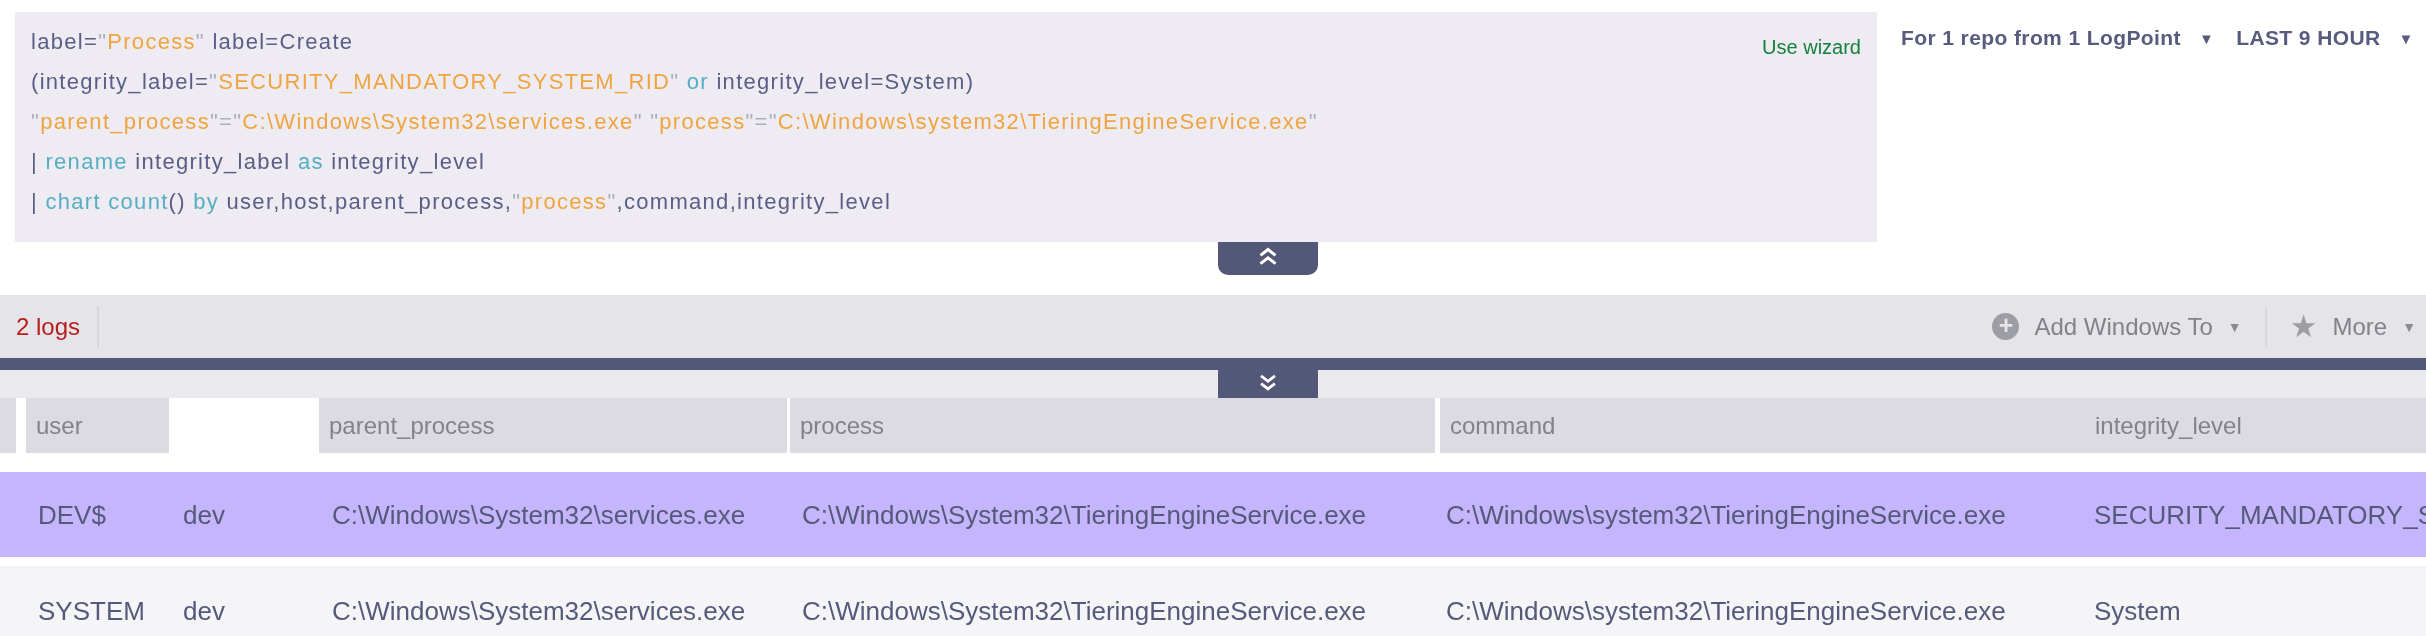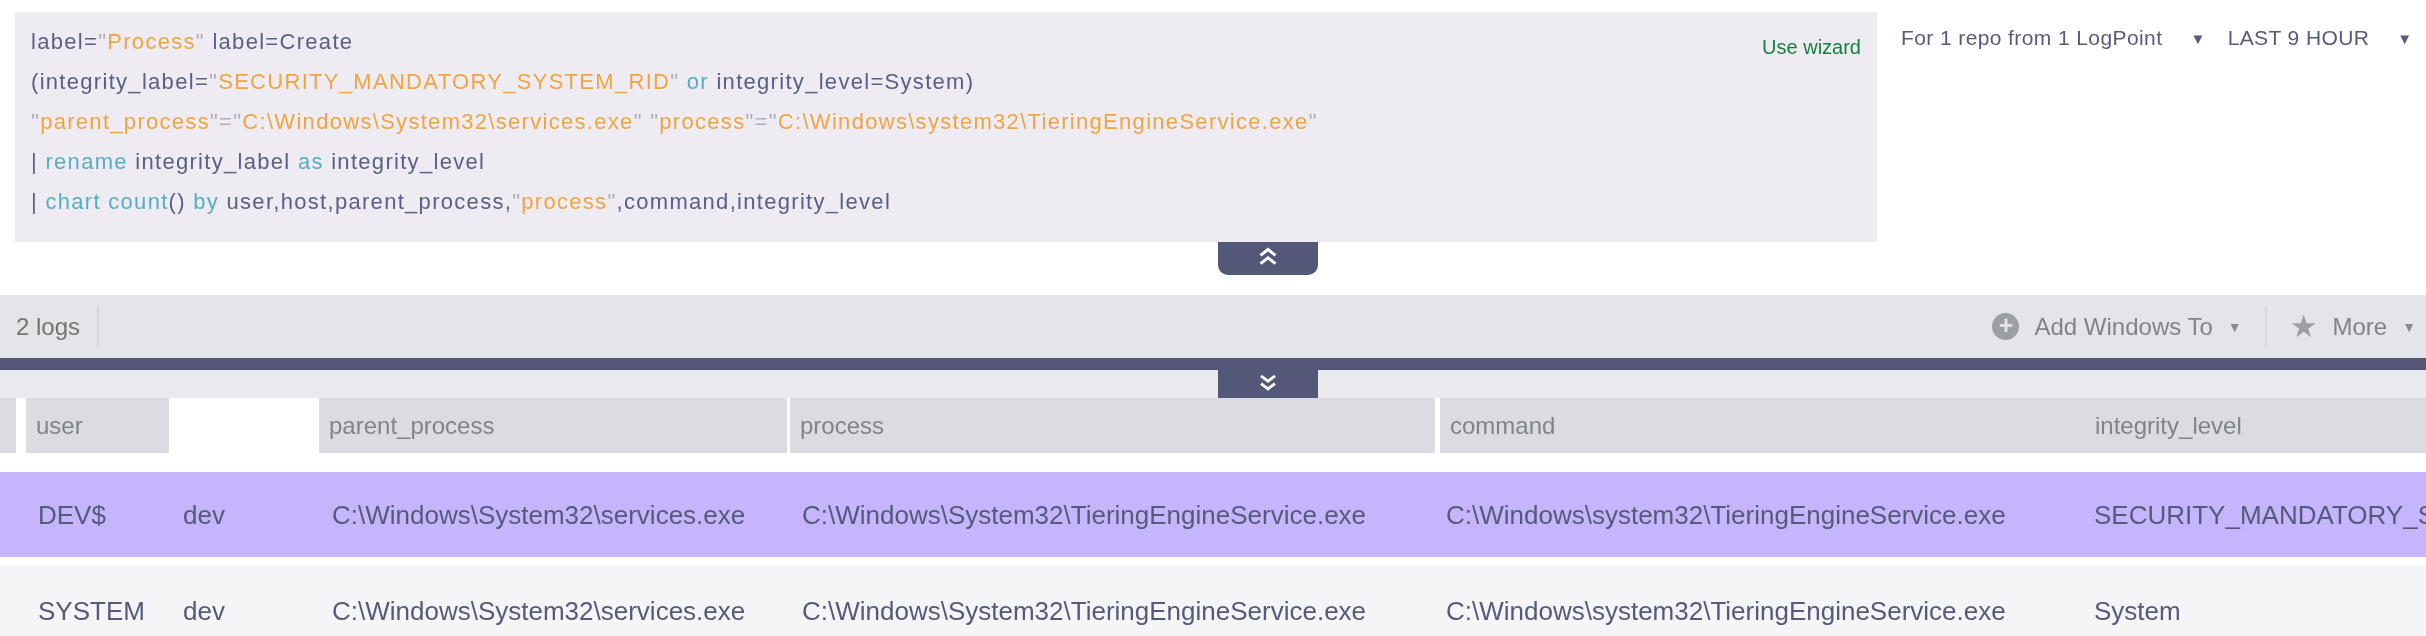--- a/index.html
+++ b/index.html
@@ -16,32 +16,32 @@
   .query-box{position:absolute;left:15px;top:12px;width:1862px;height:230px;background:var(--query_box_bg)}
   .query-code{position:absolute;left:16px;top:10px;font-size:22px;line-height:40px;letter-spacing:1.3px;white-space:pre;color:var(--query_slate)}
   .tok-slate{color:var(--query_slate)}
   .tok-orange{color:var(--accent_orange)}
   .tok-teal{color:var(--keyword_teal)}
   .tok-quote{color:var(--quote_gray)}
   .use-wizard{position:absolute;right:16px;top:24px;font-size:20px;color:#15803d;cursor:pointer;white-space:nowrap}
 
   
   .top-controls{position:absolute;left:1901px;top:20px;height:36px;display:flex;align-items:center;gap:22px;color:var(--control_slate)}
-  .tc-item{display:flex;align-items:center;gap:28px;font-size:21px;font-weight:normal;letter-spacing:.4px;white-space:nowrap;cursor:pointer}
+  .tc-item{display:flex;align-items:center;gap:18px;font-size:21px;font-weight:bold;letter-spacing:.4px;white-space:nowrap;cursor:pointer}
   .tc-caret{font-size:15px;line-height:1}
 
   
   .collapse-btn{position:absolute;left:1218px;top:242px;width:100px;height:33px;background:var(--dark_slate);
     border-radius:0 0 10px 10px;display:flex;align-items:center;justify-content:center;cursor:pointer}
   .expand-btn{position:absolute;left:1218px;top:370px;width:100px;height:28px;background:var(--dark_slate);
     display:flex;align-items:center;justify-content:center;cursor:pointer}
 
   
   .results-toolbar{position:absolute;left:0;top:295px;width:2426px;height:63px;background:var(--toolbar_bg)}
-  .log-count{position:absolute;left:16px;top:0;height:63px;display:flex;align-items:center;font-size:24px;color:#737373}
+  .log-count{position:absolute;left:16px;top:0;height:63px;display:flex;align-items:center;font-size:24px;color:#b91c1c}
   .tb-divider-left{position:absolute;left:97px;top:11px;width:2px;height:41px;background:var(--divider_gray)}
   .toolbar-right{position:absolute;right:10px;top:0;height:63px;display:flex;align-items:center;gap:15px;color:#82828A;font-size:24px}
   .plus-icon{width:27px;height:27px;border-radius:50%;background:var(--icon_gray);color:var(--toolbar_bg);
     display:flex;align-items:center;justify-content:center;font-size:25px;font-weight:bold;line-height:1;padding-bottom:2px}
   .star-icon{font-size:31px;color:var(--icon_gray);line-height:1}
   .tb-caret{font-size:14px;color:#8A8A91}
   .tb-divider{width:2px;height:40px;background:#D8D8DC;margin:0 8px}
   .tb-label{white-space:nowrap;cursor:pointer}
 
   

